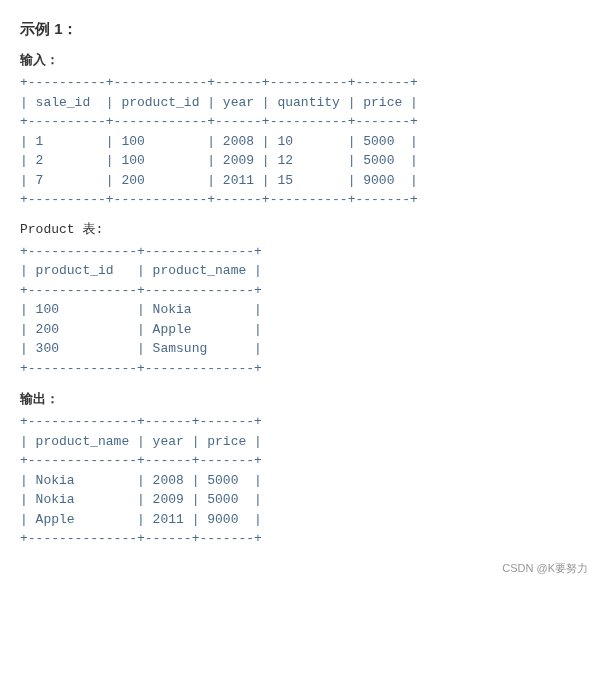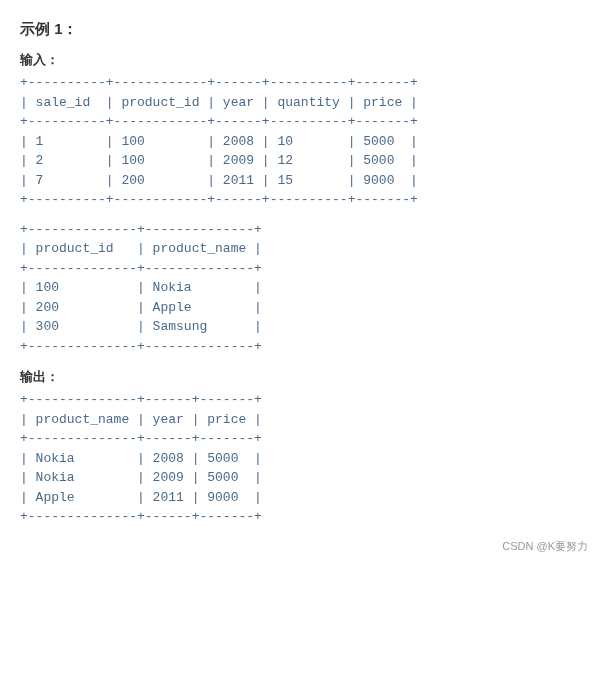--- a/index.html
+++ b/index.html
@@ -62,20 +62,21 @@
 
   <div class="section-block">
     <div class="sub-title">输入：</div>
     <div class="ascii-table">+----------+------------+------+----------+-------+
 | sale_id  | product_id | year | quantity | price |
 +----------+------------+------+----------+-------+
 | 1        | 100        | 2008 | 10       | 5000  |
 | 2        | 100        | 2009 | 12       | 5000  |
 | 7        | 200        | 2011 | 15       | 9000  |
 +----------+------------+------+----------+-------+</div>
+    <div class="table-label">Product 表:</div>
     <div class="ascii-table">+--------------+--------------+
 | product_id   | product_name |
 +--------------+--------------+
 | 100          | Nokia        |
 | 200          | Apple        |
 | 300          | Samsung      |
 +--------------+--------------+</div>
   </div>
 
   <div class="section-block">

